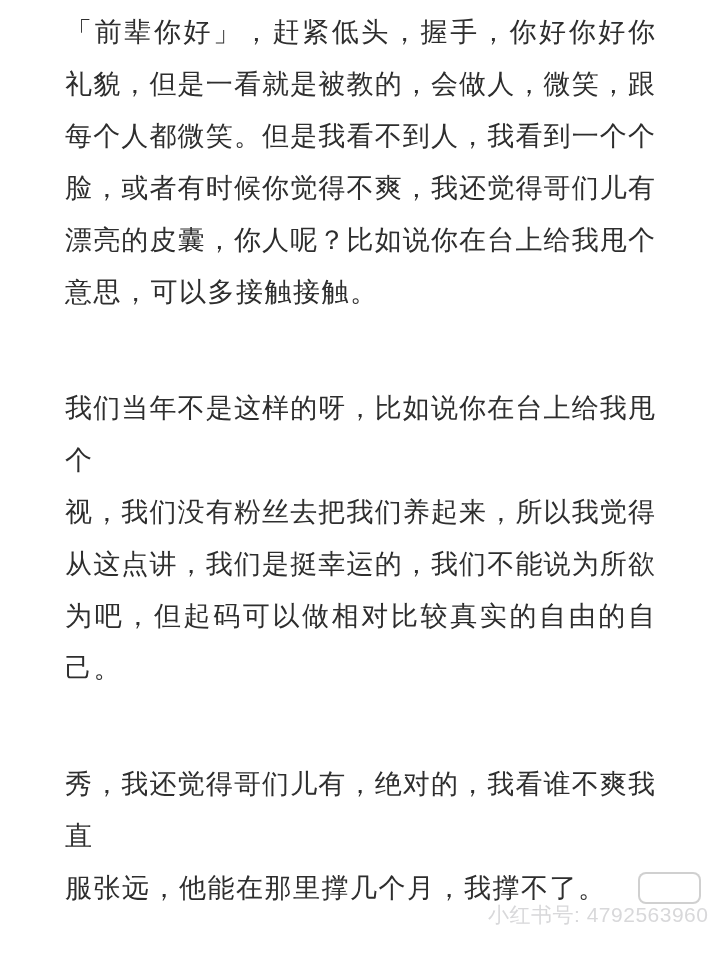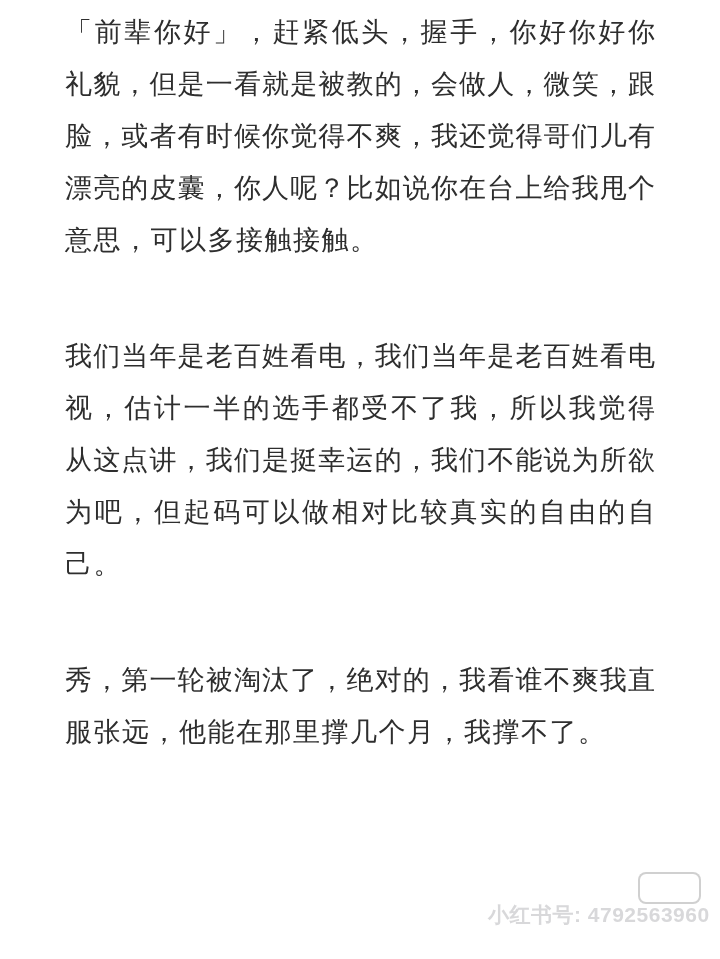--- a/index.html
+++ b/index.html
@@ -56,50 +56,51 @@
     font-weight: 700;
     color: rgba(190, 190, 190, 0.35);
     letter-spacing: 1px;
   }
   .id-watermark {
     position: absolute;
     left: 488px;
     top: 902px;
     font-size: 21px;
     line-height: 25px;
-    font-weight: 700;
+    font-weight: 400;
     color: rgba(203, 203, 206, 0.75);
     text-shadow: 0 1px 1px rgba(255,255,255,0.9);
     letter-spacing: 0.5px;
     white-space: nowrap;
   }
 </style>
 </head>
 <body>
 
 <div class="page">
 
   <div class="text-content">
 
   <div class="para">
         <div class="line">「前辈你好」，赶紧低头，握手，你好你好你</div>
         <div class="line">礼貌，但是一看就是被教的，会做人，微笑，跟</div>
+        <div class="line">每个人都微笑。但是我看不到人，我看到一个个</div>
         <div class="line">脸，或者有时候你觉得不爽，我还觉得哥们儿有</div>
         <div class="line">漂亮的皮囊，你人呢？比如说你在台上给我甩个</div>
         <div class="line last">意思，可以多接触接触。</div>
       </div>
       <div class="para">
-        <div class="line">我们当年是老百姓看电，我们当年是老百姓看电</div>
-        <div class="line">视，估计一半的选手都受不了我，所以我觉得</div>
+        <div class="line">我们当年不是这样的呀，比如说你在台上给我甩个</div>
+        <div class="line">视，我们没有粉丝去把我们养起来，所以我觉得</div>
         <div class="line">从这点讲，我们是挺幸运的，我们不能说为所欲</div>
         <div class="line">为吧，但起码可以做相对比较真实的自由的自</div>
         <div class="line last">己。</div>
       </div>
       <div class="para">
-        <div class="line">秀，第一轮被淘汰了，绝对的，我看谁不爽我直</div>
+        <div class="line">秀，我还觉得哥们儿有，绝对的，我看谁不爽我直</div>
         <div class="line last">服张远，他能在那里撑几个月，我撑不了。</div>
       </div>
     </div>
 
   <div class="overlay-badge">
     <span class="badge-ghost"></span>
   </div>
 
   <div class="id-watermark">小红书号: 4792563960</div>
 

